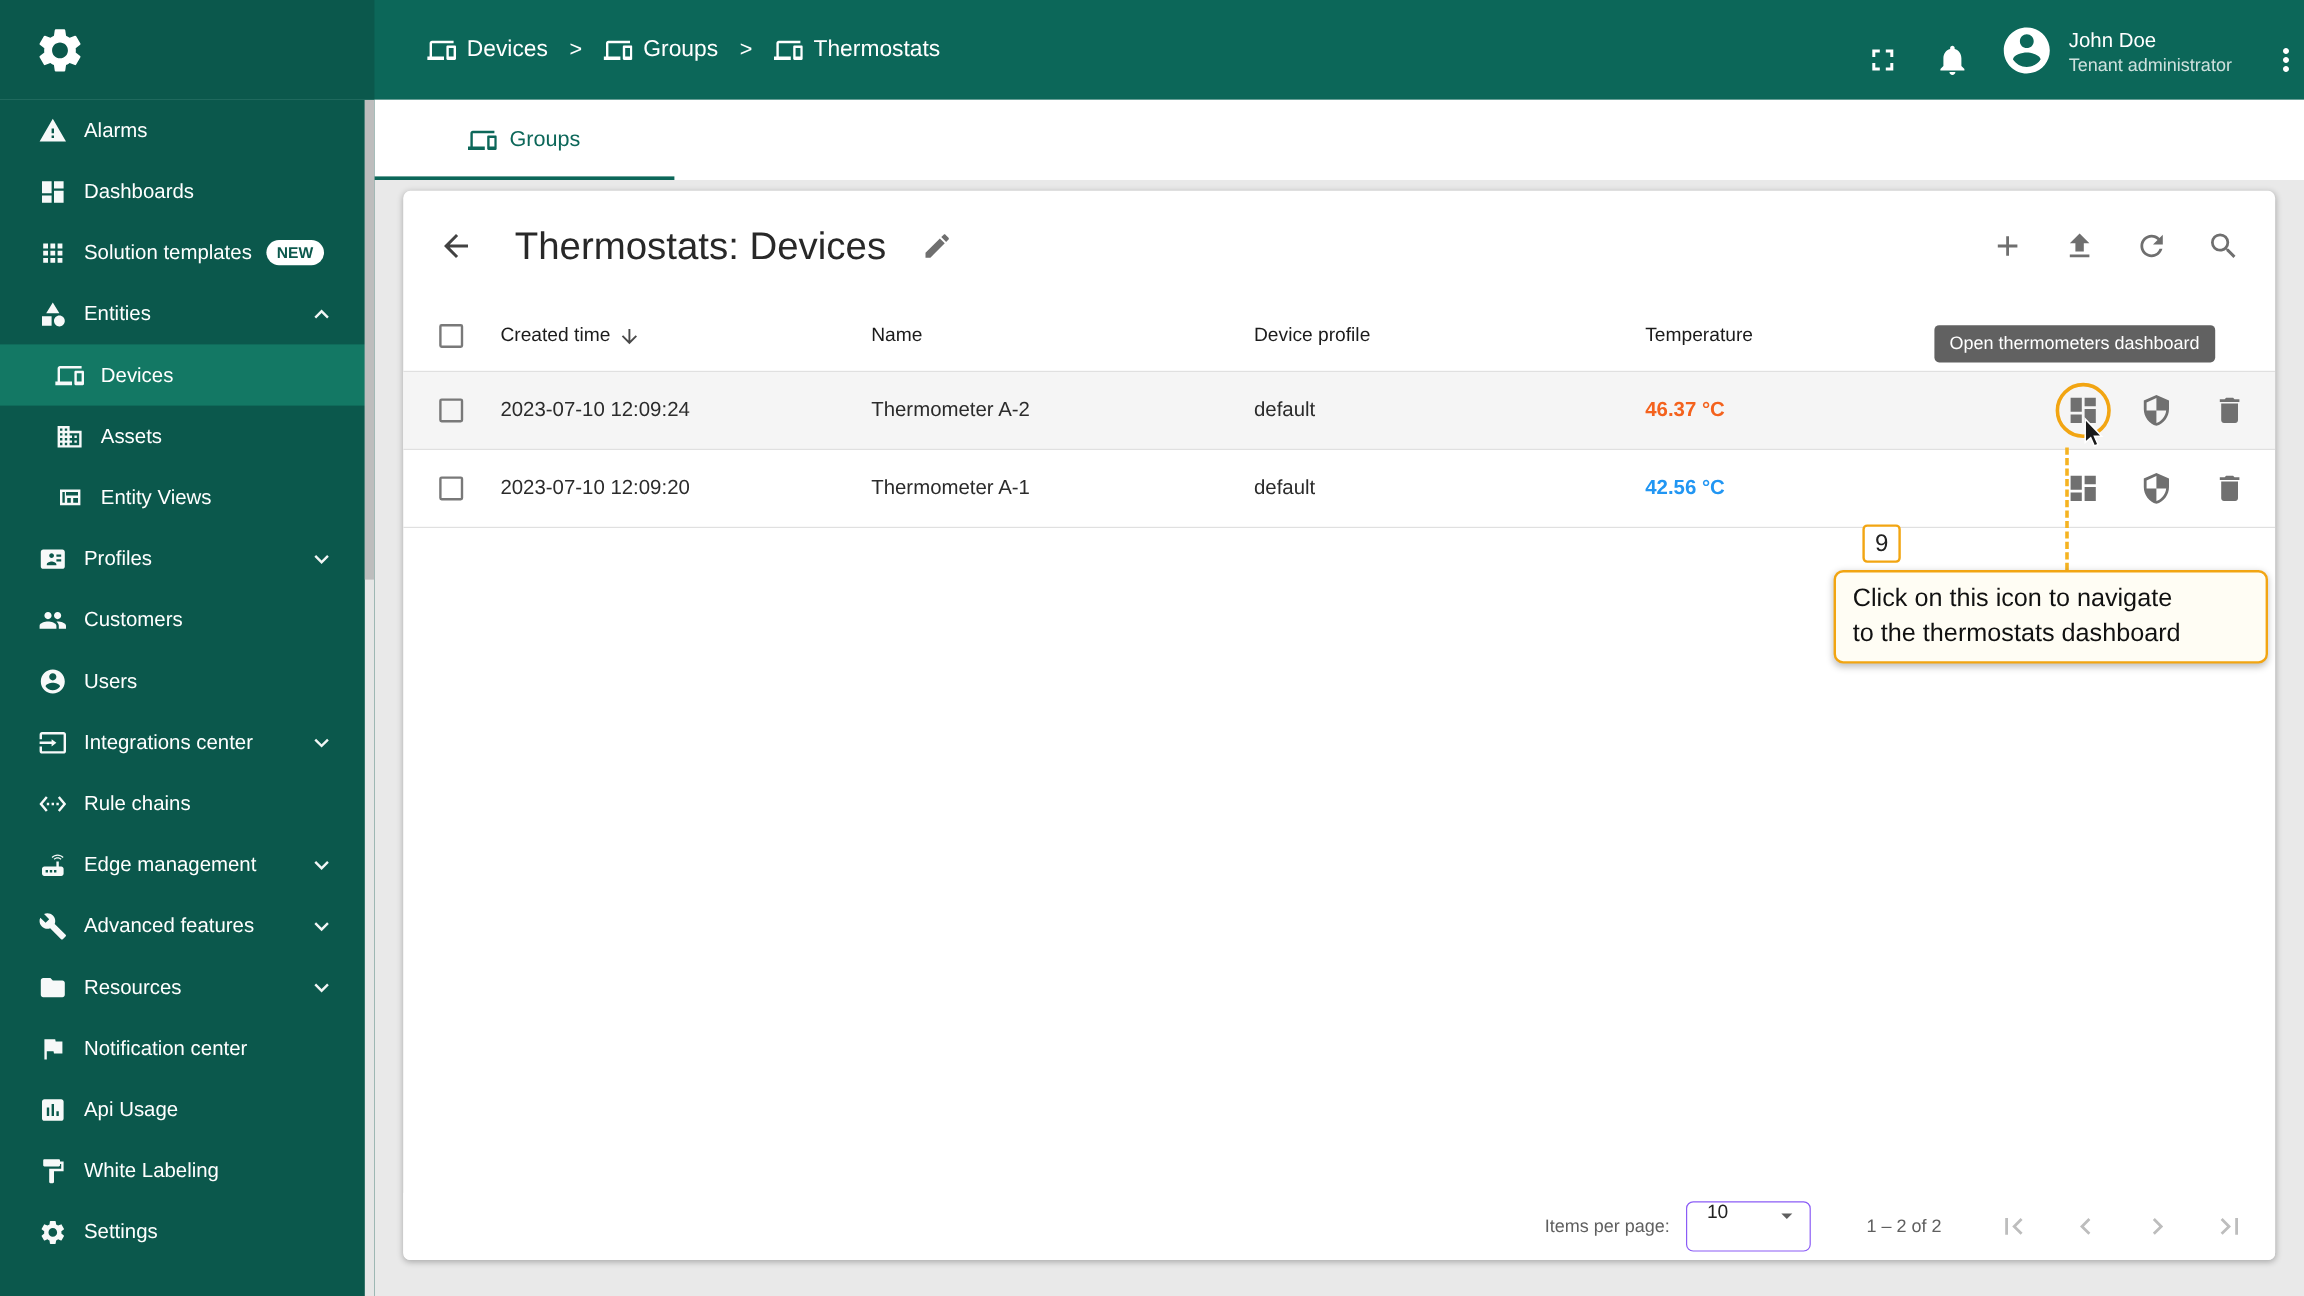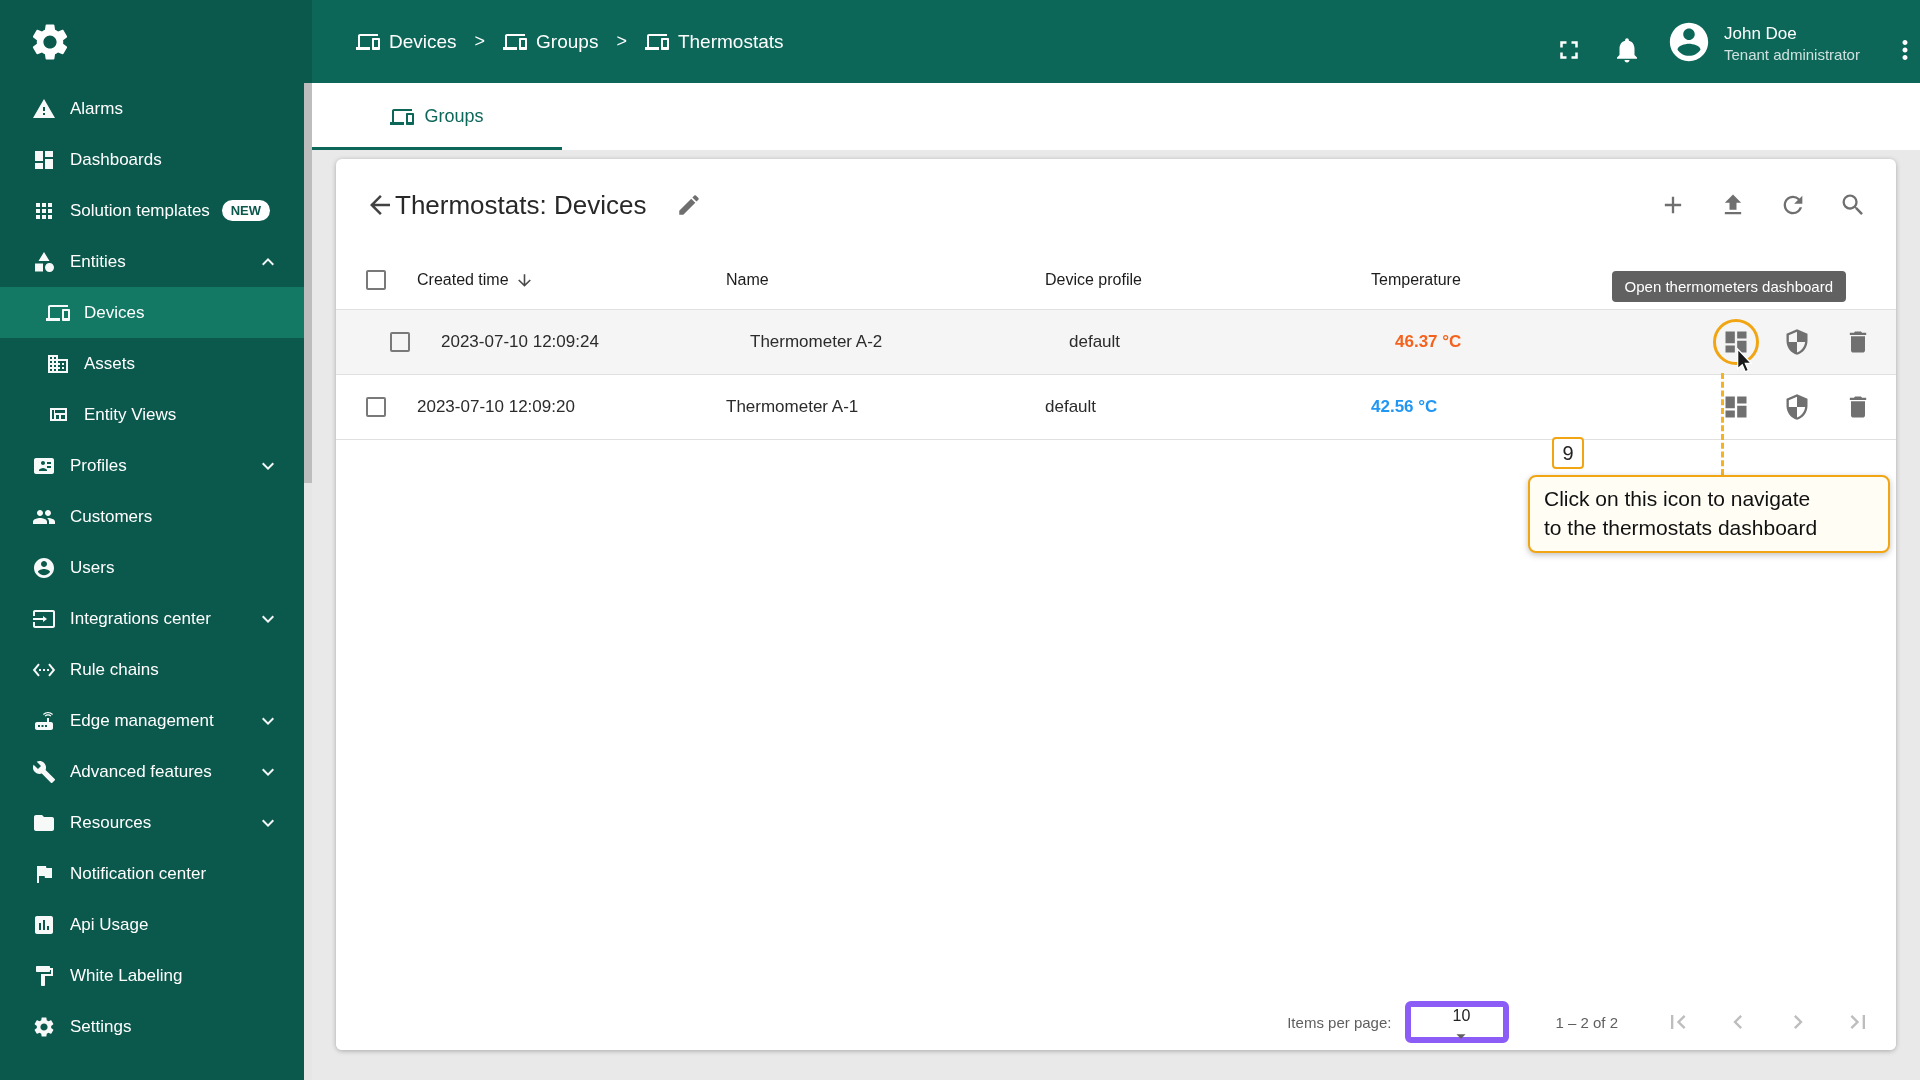--- a/index.html
+++ b/index.html
@@ -59,29 +59,29 @@
   .tab { width:250px; display:flex; align-items:center; justify-content:center; gap:10px;
          font-size:18px; font-weight:500; color:#757575; position:relative; cursor:pointer; }
   .tab-icon { width:24px; height:24px; }
   .tab.active { color:var(--accent); }
   .tab.active:after { content:""; position:absolute; bottom:0; left:0; right:0; height:3px; background:var(--accent); }
 
   .card { position:absolute; left:24px; top:76px; width:1560px; height:891px; background:#fff;
           border-radius:6px; box-shadow:0 1px 5px rgba(0,0,0,.28); overflow:hidden; }
   .card-header { height:92px; display:flex; align-items:center; padding:0 29px; }
   .back-btn { width:30px; height:30px; color:#424242; cursor:pointer; }
-  .page-title { font-size:26px; font-weight:400; color:#282828; }
+  .page-title { font-size:32px; font-weight:400; color:#282828; margin-left:34px; }
   .edit-btn { width:26px; height:26px; color:#6f6f6f; margin-left:30px; cursor:pointer; }
   .toolbar { margin-left:auto; display:flex; gap:32px; }
   .tbtn { width:28px; height:28px; color:#6f6f6f; cursor:pointer; }
 
   .thead, .trow { display:grid; grid-template-columns:81px 309px 319px 326px 1fr 200px; align-items:center; }
   .thead { height:59px; border-bottom:1px solid #e0e0e0; font-weight:400; font-size:16px; color:#1c1c1c; }
   .trow { height:65px; border-bottom:1px solid #e0e0e0; font-size:17px; color:#2b2b2b; cursor:pointer; }
-  .trow.first { background:#f5f5f5;padding-left:24px; }
+  .trow.first { background:#f5f5f5; }
   .cb-cell { display:flex; align-items:center; padding-left:30px; }
   .checkbox { width:20px; height:20px; border:2px solid #797979; border-radius:2px; background:transparent; cursor:pointer; }
   .col-created { display:flex; align-items:center; gap:6px; }
   .sort-icon { width:19px; height:19px; color:#4a4a4a; }
   .temp-cell { font-weight:700; }
   .actions { display:flex; padding-left:26px; gap:33px; }
   .action { width:28px; height:28px; color:#707070; cursor:pointer; }
 
   
   .tooltip { position:absolute; top:112px; right:50px; background:#616161; color:#fff; font-size:15px;
@@ -94,23 +94,23 @@
   .ann-step { position:absolute; left:1216px; top:278px; width:32px; height:32px; background:#fff;
               border:2px solid var(--yellow); border-radius:4px; display:flex; align-items:center;
               justify-content:center; font-size:20px; color:#222; z-index:7; }
   .ann-callout { position:absolute; left:1192px; top:316px; width:362px; background:#fffdf4;
                  border:2px solid var(--yellow); border-radius:8px; padding:8px 14px; font-size:21px;
                  line-height:1.38; color:#111; box-shadow:0 2px 6px rgba(0,0,0,.25); z-index:6; }
 
   
   .pager { position:absolute; left:0; right:0; bottom:0; height:56px; display:flex; align-items:center;
            justify-content:flex-end; padding-right:24px; font-size:15px; color:#5f5f5f; background:#fff; }
-  .pp-select { margin-left:14px; width:104px; height:42px; border:6px solid #8b5cf6; border-radius:6px;
-               display:flex; align-items:center; justify-content:space-between; padding:0 8px 0 16px;
-               font-size:16px; color:#222; cursor:pointer;flex-direction:column; }
+  .pp-select { margin-left:14px; width:104px; height:42px; border:1px solid #8b5cf6; border-radius:6px;
+               display:flex; justify-content:space-between; padding:0 8px 0 16px;
+               font-size:16px; color:#222; cursor:pointer; }
   .pp-arrow { width:22px; height:22px; color:#5f5f5f; }
   .pp-range { margin:0 46px; }
   .pnav { display:flex; gap:32px; }
   .nbtn { width:28px; height:28px; color:#bdbdbd; cursor:pointer; }
 </style>
 </head>
 <body>
 
 <header class="topbar">
   <div class="logo-area">

